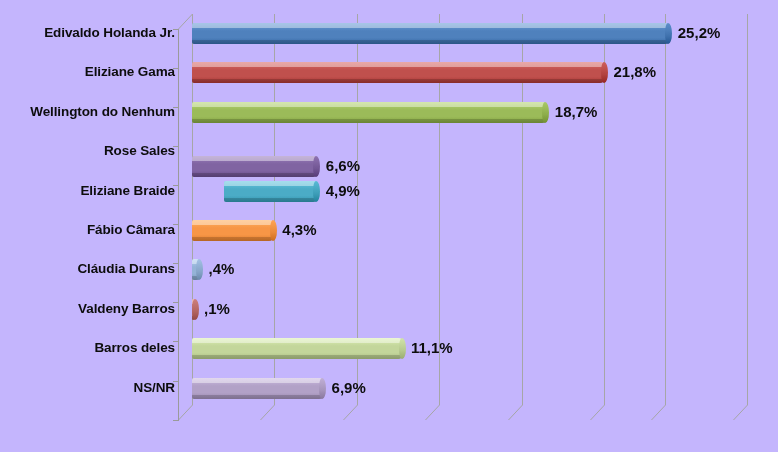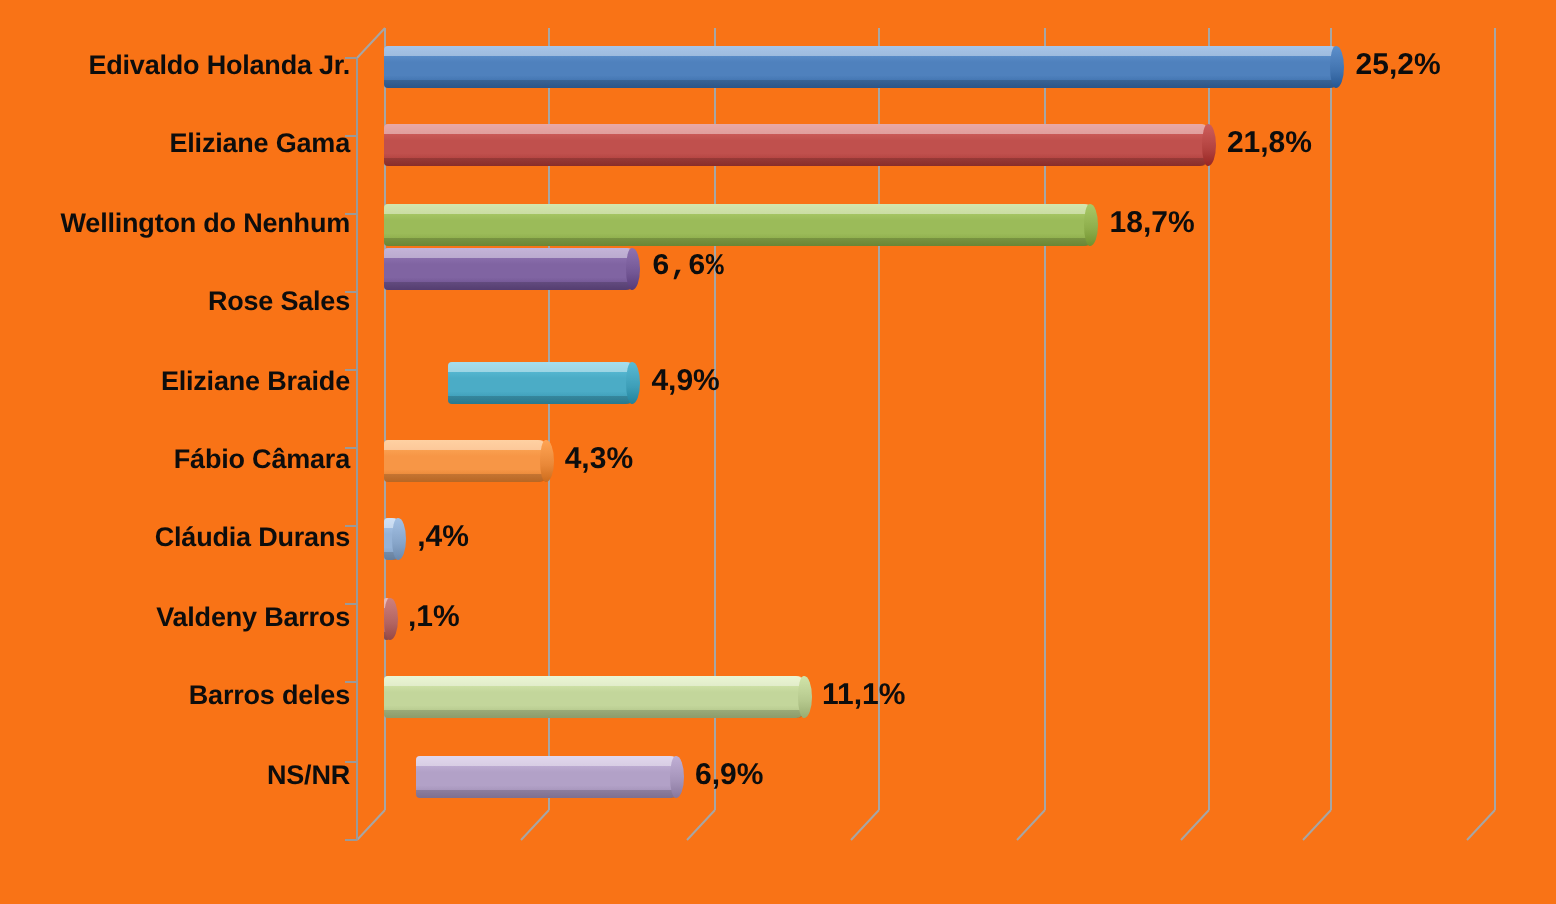--- a/index.html
+++ b/index.html
@@ -4,21 +4,21 @@
 <style>
   html, body {
     margin: 0;
     padding: 0;
     background: #ffffff;
   }
   #chart-root {
     position: relative;
     width: 778px;
     height: 452px;
-    background: #f97316;
+    background: #c4b5fd;
     font-family: "Liberation Sans", sans-serif;
     overflow: hidden;
   }
   
   .frame-svg {
     position: absolute;
     left: 0; top: 0;
     width: 778px; height: 452px;
     pointer-events: none;
   }
@@ -167,21 +167,21 @@
       <div class="bar-row" style="top: 59.4px; width: 586px;">
         <div class="bar" title="21,8%" style="width: 412.456px; background: linear-gradient(rgb(218, 106, 103) 0%, rgb(192, 80, 77) 38%, rgb(192, 80, 77) 70%, rgb(166, 54, 51) 100%);"></div>
         <div class="bar-cap" style="left: 408.956px; background: linear-gradient(rgb(206, 94, 91) 0%, rgb(178, 66, 63) 60%, rgb(150, 38, 35) 100%);"></div>
         <div class="bar-value" style="left: 421.456px;">21,8%</div>
       </div>
       <div class="bar-row" style="top: 98.8px; width: 586px;">
         <div class="bar" title="18,7%" style="width: 353.804px; background: linear-gradient(rgb(181, 213, 115) 0%, rgb(155, 187, 89) 38%, rgb(155, 187, 89) 70%, rgb(129, 161, 63) 100%);"></div>
         <div class="bar-cap" style="left: 350.304px; background: linear-gradient(rgb(169, 201, 103) 0%, rgb(141, 173, 75) 60%, rgb(113, 145, 47) 100%);"></div>
         <div class="bar-value" style="left: 362.804px;">18,7%</div>
       </div>
-      <div class="bar-row" style="top: 121px; width: 586px; font-family: Liberation Mono, monospace;">
+      <div class="bar-row" style="top: 153px; width: 586px;">
         <div class="bar" title="6,6%" style="width: 124.872px; background: linear-gradient(rgb(154, 126, 188) 0%, rgb(128, 100, 162) 38%, rgb(128, 100, 162) 70%, rgb(102, 74, 136) 100%);"></div>
         <div class="bar-cap" style="left: 121.372px; background: linear-gradient(rgb(142, 114, 176) 0%, rgb(114, 86, 148) 60%, rgb(86, 58, 120) 100%);"></div>
         <div class="bar-value" style="left: 133.872px;">6,6%</div>
       </div>
       <div class="bar-row" style="top: 177.6px; width: 586px; margin-left: 32px;">
         <div class="bar" title="4,9%" style="width: 92.708px; background: linear-gradient(rgb(101, 198, 224) 0%, rgb(75, 172, 198) 38%, rgb(75, 172, 198) 70%, rgb(49, 146, 172) 100%);"></div>
         <div class="bar-cap" style="left: 89.208px; background: linear-gradient(rgb(89, 186, 212) 0%, rgb(61, 158, 184) 60%, rgb(33, 130, 156) 100%);"></div>
         <div class="bar-value" style="left: 101.708px;">4,9%</div>
       </div>
       <div class="bar-row" style="top: 217px; width: 586px;">
@@ -197,20 +197,20 @@
       <div class="bar-row" style="top: 295.8px; width: 586px;">
         <div class="bar" title=",1%" style="width: 3px; background: linear-gradient(rgb(218, 140, 137) 0%, rgb(192, 114, 111) 38%, rgb(192, 114, 111) 70%, rgb(166, 88, 85) 100%);"></div>
         <div class="bar-cap" style="left: -0.5px; background: linear-gradient(rgb(206, 128, 125) 0%, rgb(178, 100, 97) 60%, rgb(150, 72, 69) 100%);"></div>
         <div class="bar-value" style="left: 12px;">,1%</div>
       </div>
       <div class="bar-row" style="top: 335.2px; width: 586px;">
         <div class="bar" title="11,1%" style="width: 210.012px; background: linear-gradient(rgb(221, 240, 181) 0%, rgb(195, 214, 155) 38%, rgb(195, 214, 155) 70%, rgb(169, 188, 129) 100%);"></div>
         <div class="bar-cap" style="left: 206.512px; background: linear-gradient(rgb(209, 228, 169) 0%, rgb(181, 200, 141) 60%, rgb(153, 172, 113) 100%);"></div>
         <div class="bar-value" style="left: 219.012px;">11,1%</div>
       </div>
-      <div class="bar-row" style="top: 374.6px; width: 466px; margin-left: 16px;">
+      <div class="bar-row" style="top: 374.6px; width: 466px;">
         <div class="bar" title="6,9%" style="width: 130.548px; background: linear-gradient(rgb(204, 187, 225) 0%, rgb(178, 161, 199) 38%, rgb(178, 161, 199) 70%, rgb(152, 135, 173) 100%);"></div>
         <div class="bar-cap" style="left: 127.048px; background: linear-gradient(rgb(192, 175, 213) 0%, rgb(164, 147, 185) 60%, rgb(136, 119, 157) 100%);"></div>
         <div class="bar-value" style="left: 139.548px;">6,9%</div>
       </div>
     </div>
 
 </div>
 
 </body></html>

